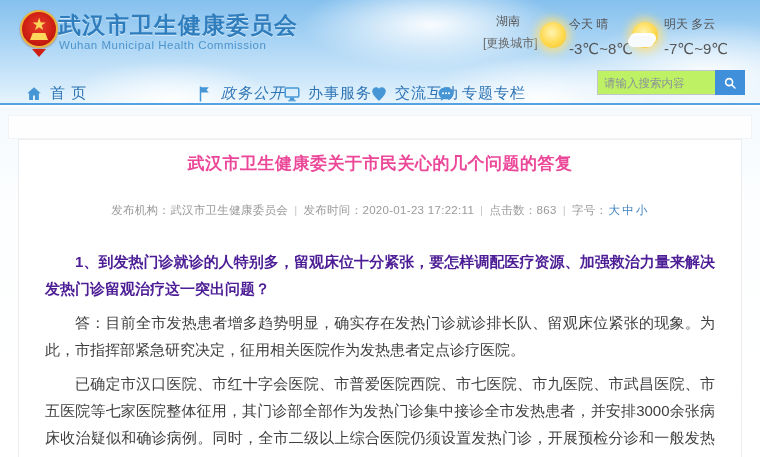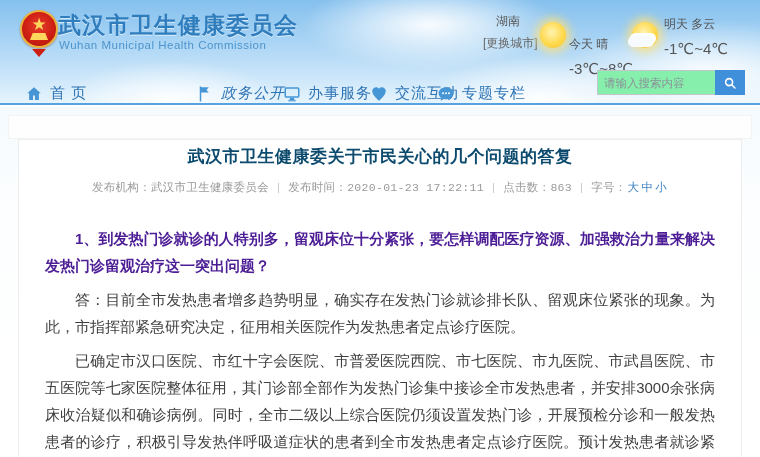--- a/index.html
+++ b/index.html
@@ -37,52 +37,52 @@
   .weather-region { position:absolute; left:483px; top:13px; width:50px; text-align:center; }
   .weather-region .region { font-size:12px; color:#555; }
   .weather-region .change { font-size:12px; color:#666; margin-top:5px; cursor:pointer; white-space:nowrap; }
   .sun { position:absolute; width:26px; height:26px; border-radius:50%;
          background:radial-gradient(circle at 45% 40%,#fff3b0 0%,#ffd94d 55%,#f4c32a 100%);
          box-shadow:0 0 10px 4px rgba(255,225,120,.85); }
   .sun.today { left:540px; top:22px; }
   .sun.tomorrow { left:632px; top:22px; }
   .mini-cloud { position:absolute; left:628px; top:36px; width:26px; height:11px; background:#f7fbff; border-radius:8px; box-shadow:2px -3px 0 0 #fdfeff; }
   .w-block { position:absolute; width:90px; }
-  .w-block.today { left:569px; top:16px;margin-top:20px; }
+  .w-block.today { left:569px; top:16px; }
   .w-block.tomorrow { left:664px; top:16px; }
   .w-line1 { font-size:12px; color:#555; white-space:nowrap; }
   .w-line2 { font-size:15px; color:#555; margin-top:7px; white-space:nowrap; }
 
   
   .navbar {
     position:absolute; left:0; top:62px; width:760px; height:43px;
     border-bottom:2px solid #55a3e3;
   }
   .nav-item { position:absolute; top:0; height:41px; display:flex; align-items:flex-end; gap:7px; cursor:pointer; text-decoration:none; }
   .nav-item .lab { font-size:15px; color:#2e74b5; letter-spacing:1px; white-space:nowrap; }
   .nav-ic { width:18px; height:18px; display:inline-flex; }
   .nav-ic svg { width:18px; height:18px; }
   .ni-home { left:68px; } .ni-news { left:188px; } .ni-gov { left:308px; }
   .ni-service { left:428px; } .ni-interact { left:540px; } .ni-special { left:650px; }
   
   .ni-home { left:25px; } .ni-news { left:108px; } .ni-gov { left:196px;font-style:italic; }
   .ni-service { left:283px; } .ni-interact { left:370px; } .ni-special { left:437px; }
 
   .searchbar { position:absolute; left:597px; top:8px; width:148px; height:25px; display:flex; }
-  .search-input { width:118px; height:25px; border:1px solid #bfc7cc; border-right:none; background:#86efac; padding:0 6px; font-size:11.5px; color:#333; outline:none; }
+  .search-input { width:118px; height:25px; border:1px solid #bfc7cc; border-right:none; background:#bef264; padding:0 6px; font-size:11.5px; color:#333; outline:none; }
   .search-input::placeholder { color:#8a9198; }
   .search-btn { width:30px; height:25px; background:#3f8fdb; border:none; display:flex; align-items:center; justify-content:center; cursor:pointer; }
   .search-btn svg { width:14px; height:14px; }
 
   
   .content-bg { position:absolute; left:0; top:107px; width:760px; height:350px; background:linear-gradient(180deg,#f4fafe 0%,#fdfeff 30%,#ffffff 100%); }
   .breadcrumb-bar { position:absolute; left:8px; top:8px; width:744px; height:24px; background:#fefefe; border:1px solid #f1f3f5; }
   .article-card { position:absolute; left:18px; top:32px; width:724px; height:400px; background:#fff; border:1px solid #eeeeee; border-bottom:none; }
-  .article-title { margin-top:5px; text-align:center; font-size:17px; font-weight:bold; color:#0c4a6e; letter-spacing:.5px; }
-  .article-meta { margin-top:12px; text-align:center; font-size:11.5px; color:#9a9a9a; letter-spacing:.3px;font-family:Liberation Mono, monospace; }
+  .article-title { margin-top:12px; text-align:center; font-size:17px; font-weight:bold; color:#ec4899; letter-spacing:.5px; }
+  .article-meta { margin-top:28px; text-align:center; font-size:11.5px; color:#9a9a9a; letter-spacing:.3px; }
   .article-meta .sep { margin:0 6px; color:#c7c7c7; }
   .article-meta .fsz { color:#3e82c0; cursor:pointer; margin:0 1px; }
   .article-body { margin:30px 26px 0 26px; font-size:15px; line-height:27px; color:#3f3f3f; text-align:justify; }
   .article-body p { text-indent:2em; margin-bottom:7px; }
   .article-body p.question { font-weight:bold; color:#4c1d95; }
 </style>
 </head>
 <body>
 
 <div class="page">
@@ -111,21 +111,21 @@
     <div class="sun today"></div>
     <div class="w-block today">
       <div class="w-line1">今天 晴</div>
       <div class="w-line2">-3℃~8℃</div>
     </div>
 
     <div class="sun tomorrow"></div>
     <div class="mini-cloud"></div>
     <div class="w-block tomorrow">
       <div class="w-line1">明天 多云</div>
-      <div class="w-line2">-1℃~4℃</div>
+      <div class="w-line2">-7℃~9℃</div>
     </div>
   </div>
 
   <nav class="navbar">
     <a class="nav-item ni-home">
       <span class="nav-ic">
         <svg viewBox="0 0 24 24">
             <path fill="#4696d6" d="M12 3L3 11h2.5v9h5.2v-6h2.6v6h5.2v-9H21z"></path>
           </svg>
       </span>

